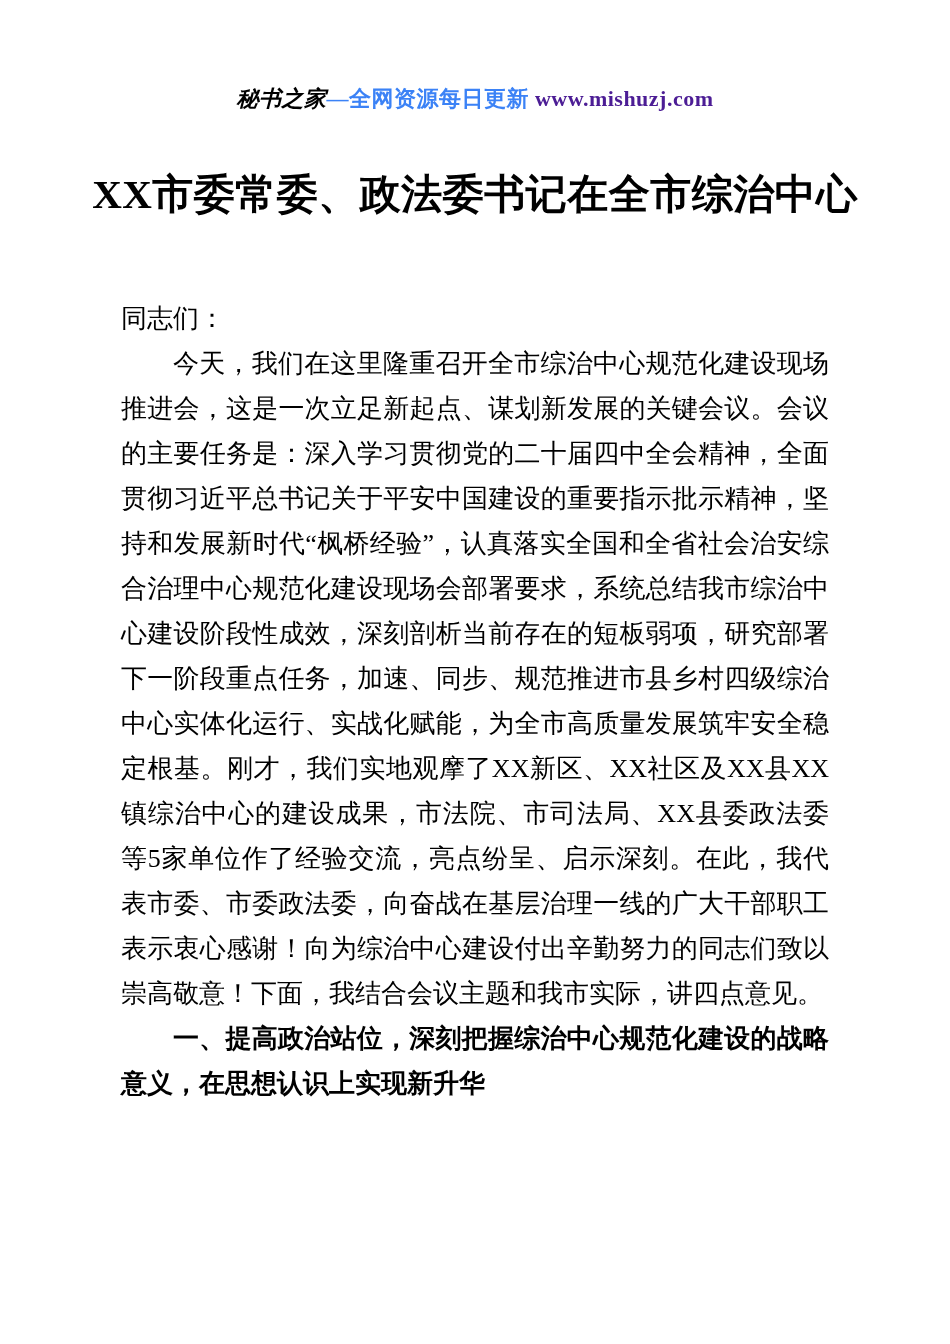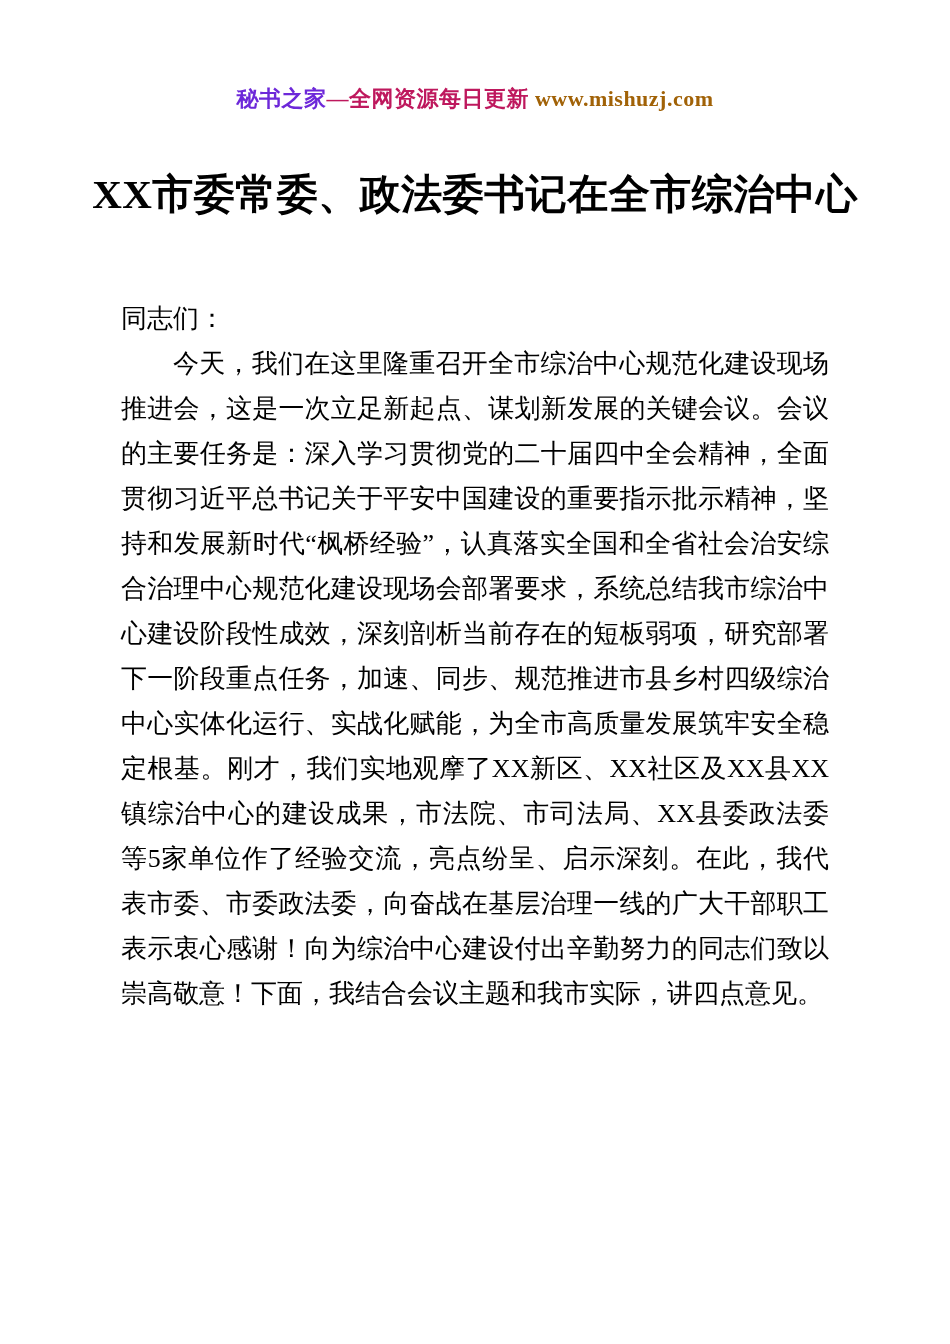--- a/index.html
+++ b/index.html
@@ -14,23 +14,23 @@
     font-family: "Liberation Serif", "DejaVu Serif", serif;
     overflow: hidden;
   }
   .doc-header {
     padding-top: 84px;
     text-align: center;
     font-size: 22px;
     font-weight: bold;
     letter-spacing: 0.5px;
   }
-  .brand { color: #6d28d9; }
-  .tagline { color: #be185d; margin-top: 6px; }
-  .site-url { color: #a16207; text-decoration: none; }
+  .brand { color: #000000; font-style: italic; }
+  .tagline { color: #3b82f6; margin-top: 6px; }
+  .site-url { color: #4c1d95; text-decoration: none; }
   .doc-title {
     margin-top: 54px;
     text-align: center;
     font-size: 41px;
     font-weight: bold;
     line-height: 52px;
     letter-spacing: 0.5px;
   }
   .doc-body {
     width: 708px;
@@ -52,15 +52,16 @@
 
   <div class="doc-header"><span class="brand">秘书之家</span><span class="tagline">—全网资源每日更新 </span><a class="site-url" href="www.mishuzj.com">www.mishuzj.com</a></div>
 
   <div class="doc-title">
     <div>XX市委常委、政法委书记在全市综治中心</div>
   </div>
 
   <div class="doc-body">
     <p class="salutation">同志们：</p>
     <p class="para">今天，我们在这里隆重召开全市综治中心规范化建设现场推进会，这是一次立足新起点、谋划新发展的关键会议。会议的主要任务是：深入学习贯彻党的二十届四中全会精神，全面贯彻习近平总书记关于平安中国建设的重要指示批示精神，坚持和发展新时代“枫桥经验”，认真落实全国和全省社会治安综合治理中心规范化建设现场会部署要求，系统总结我市综治中心建设阶段性成效，深刻剖析当前存在的短板弱项，研究部署下一阶段重点任务，加速、同步、规范推进市县乡村四级综治中心实体化运行、实战化赋能，为全市高质量发展筑牢安全稳定根基。刚才，我们实地观摩了XX新区、XX社区及XX县XX镇综治中心的建设成果，市法院、市司法局、XX县委政法委等5家单位作了经验交流，亮点纷呈、启示深刻。在此，我代表市委、市委政法委，向奋战在基层治理一线的广大干部职工表示衷心感谢！向为综治中心建设付出辛勤努力的同志们致以崇高敬意！下面，我结合会议主题和我市实际，讲四点意见。</p>
+    <p class="section-heading">一、提高政治站位，深刻把握综治中心规范化建设的战略意义，在思想认识上实现新升华</p>
   </div>
 
 </div>
 
 </body></html>

